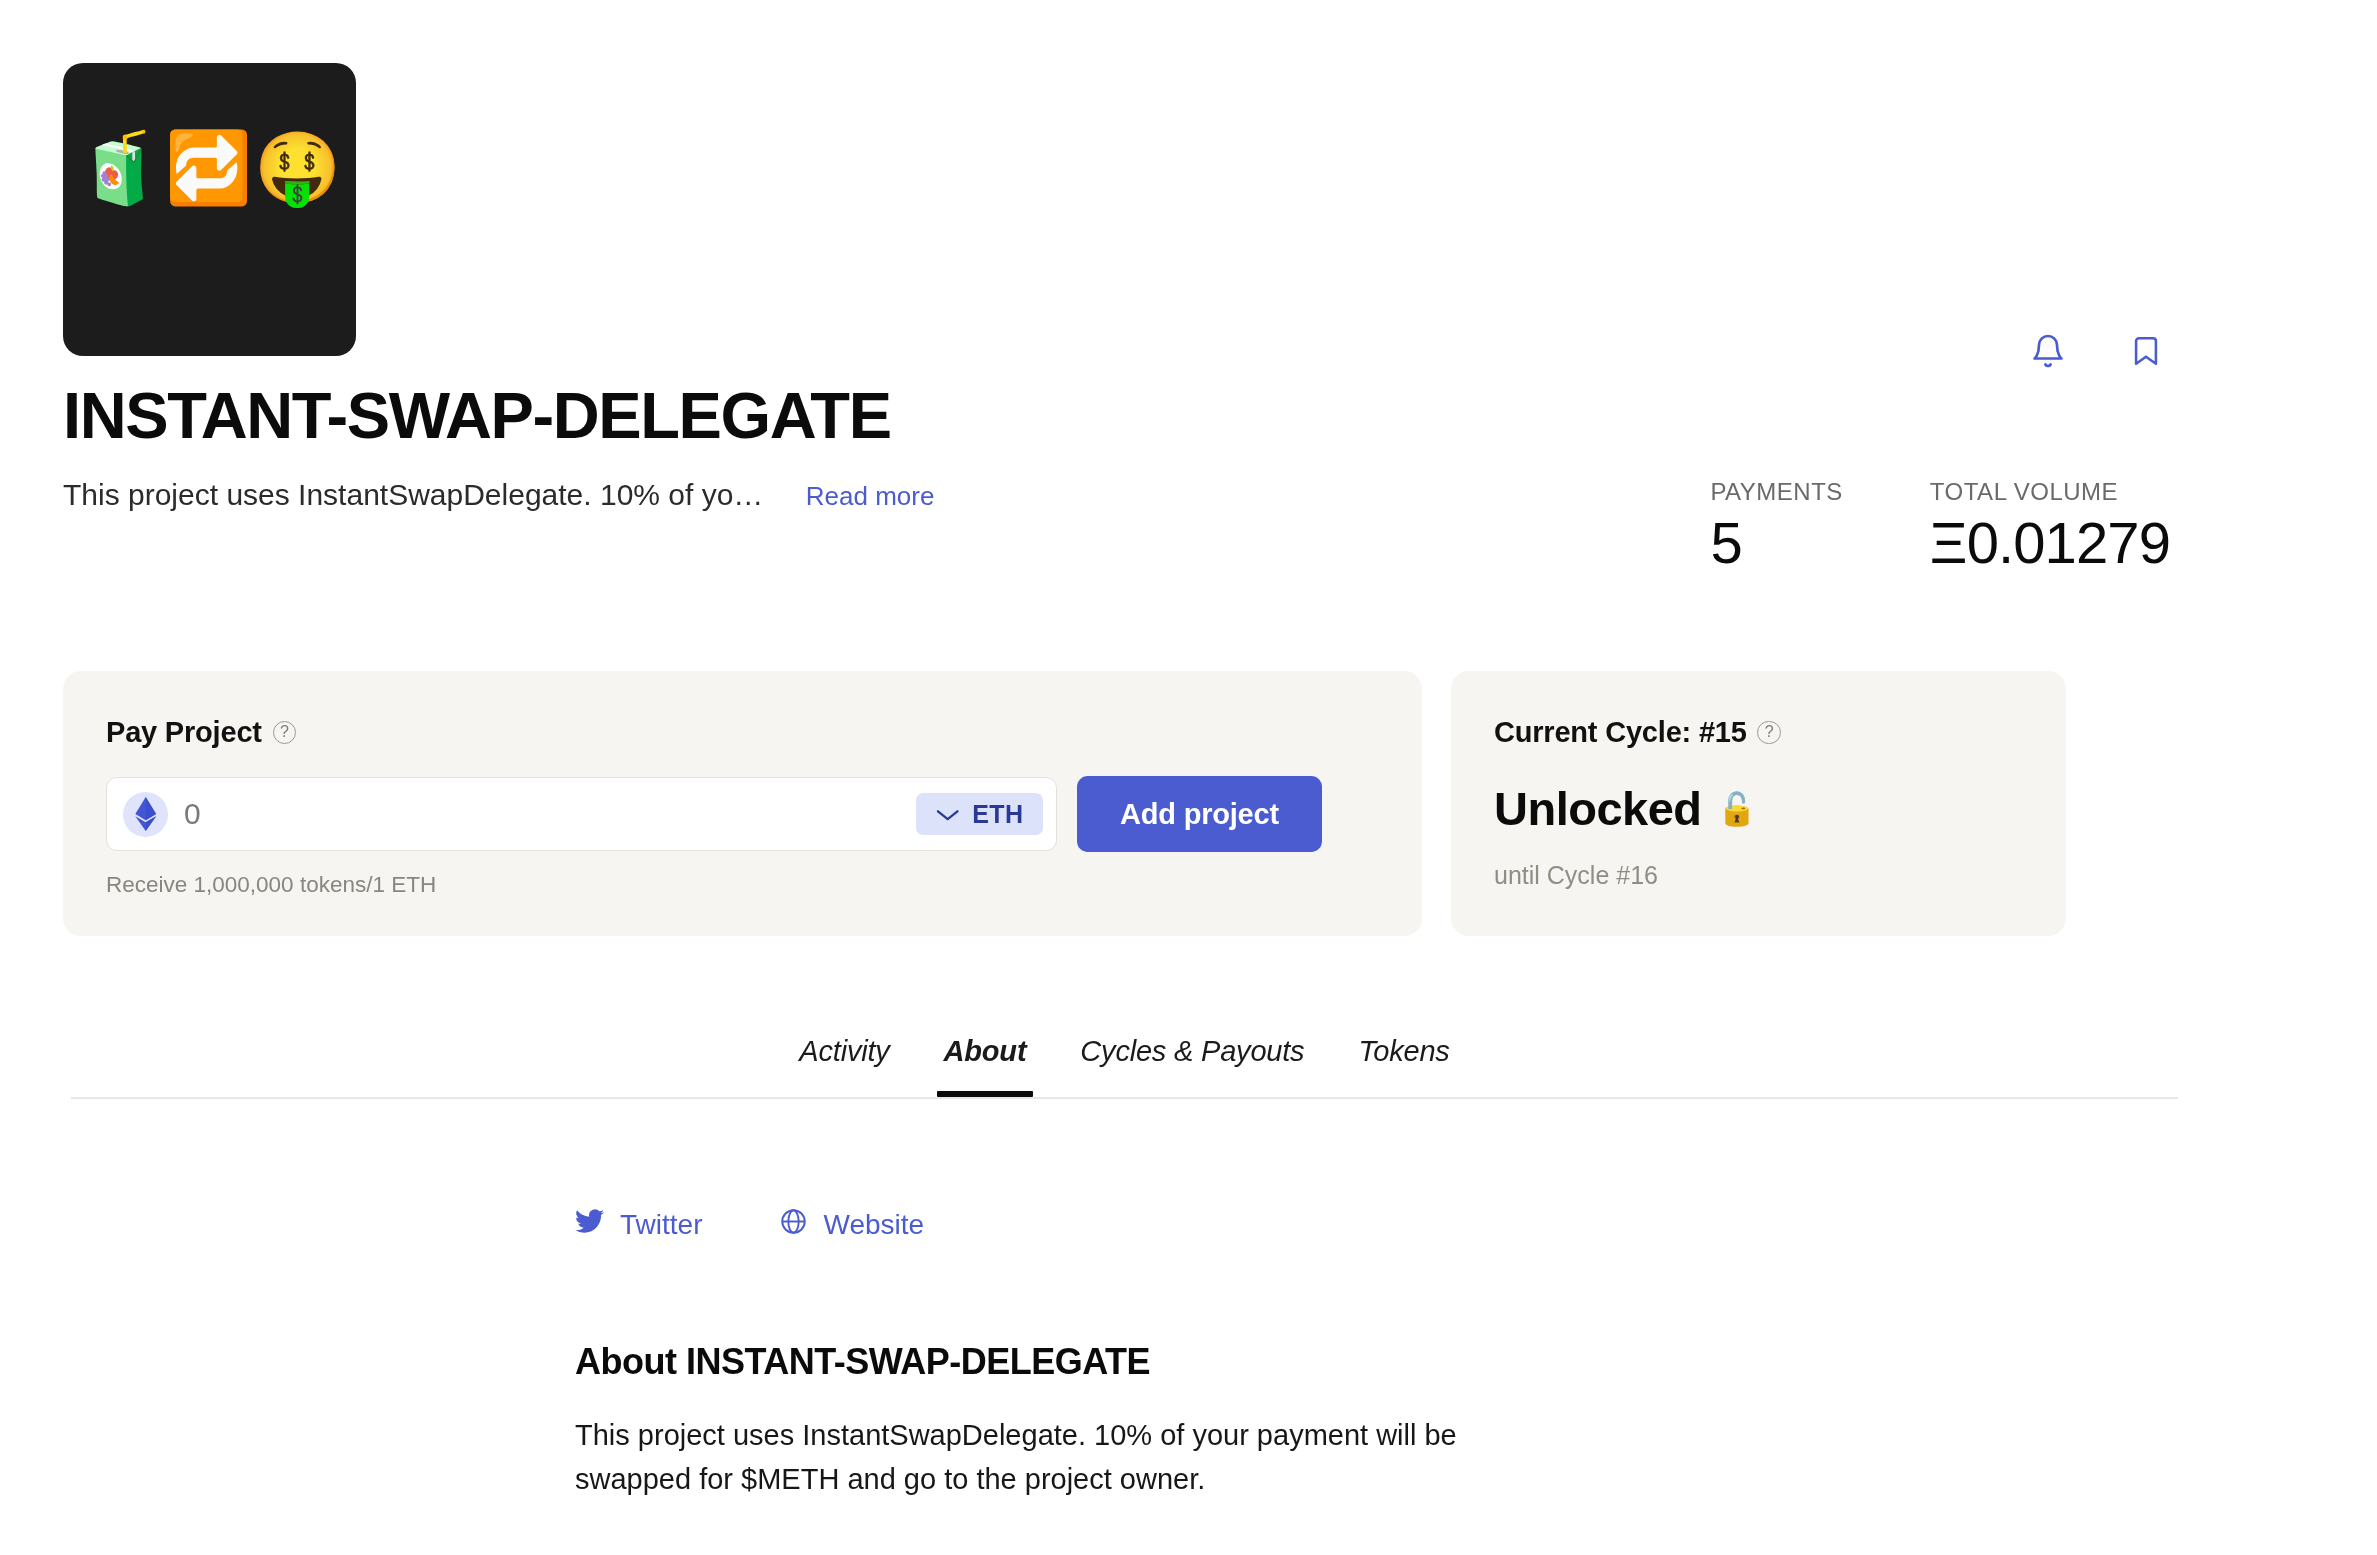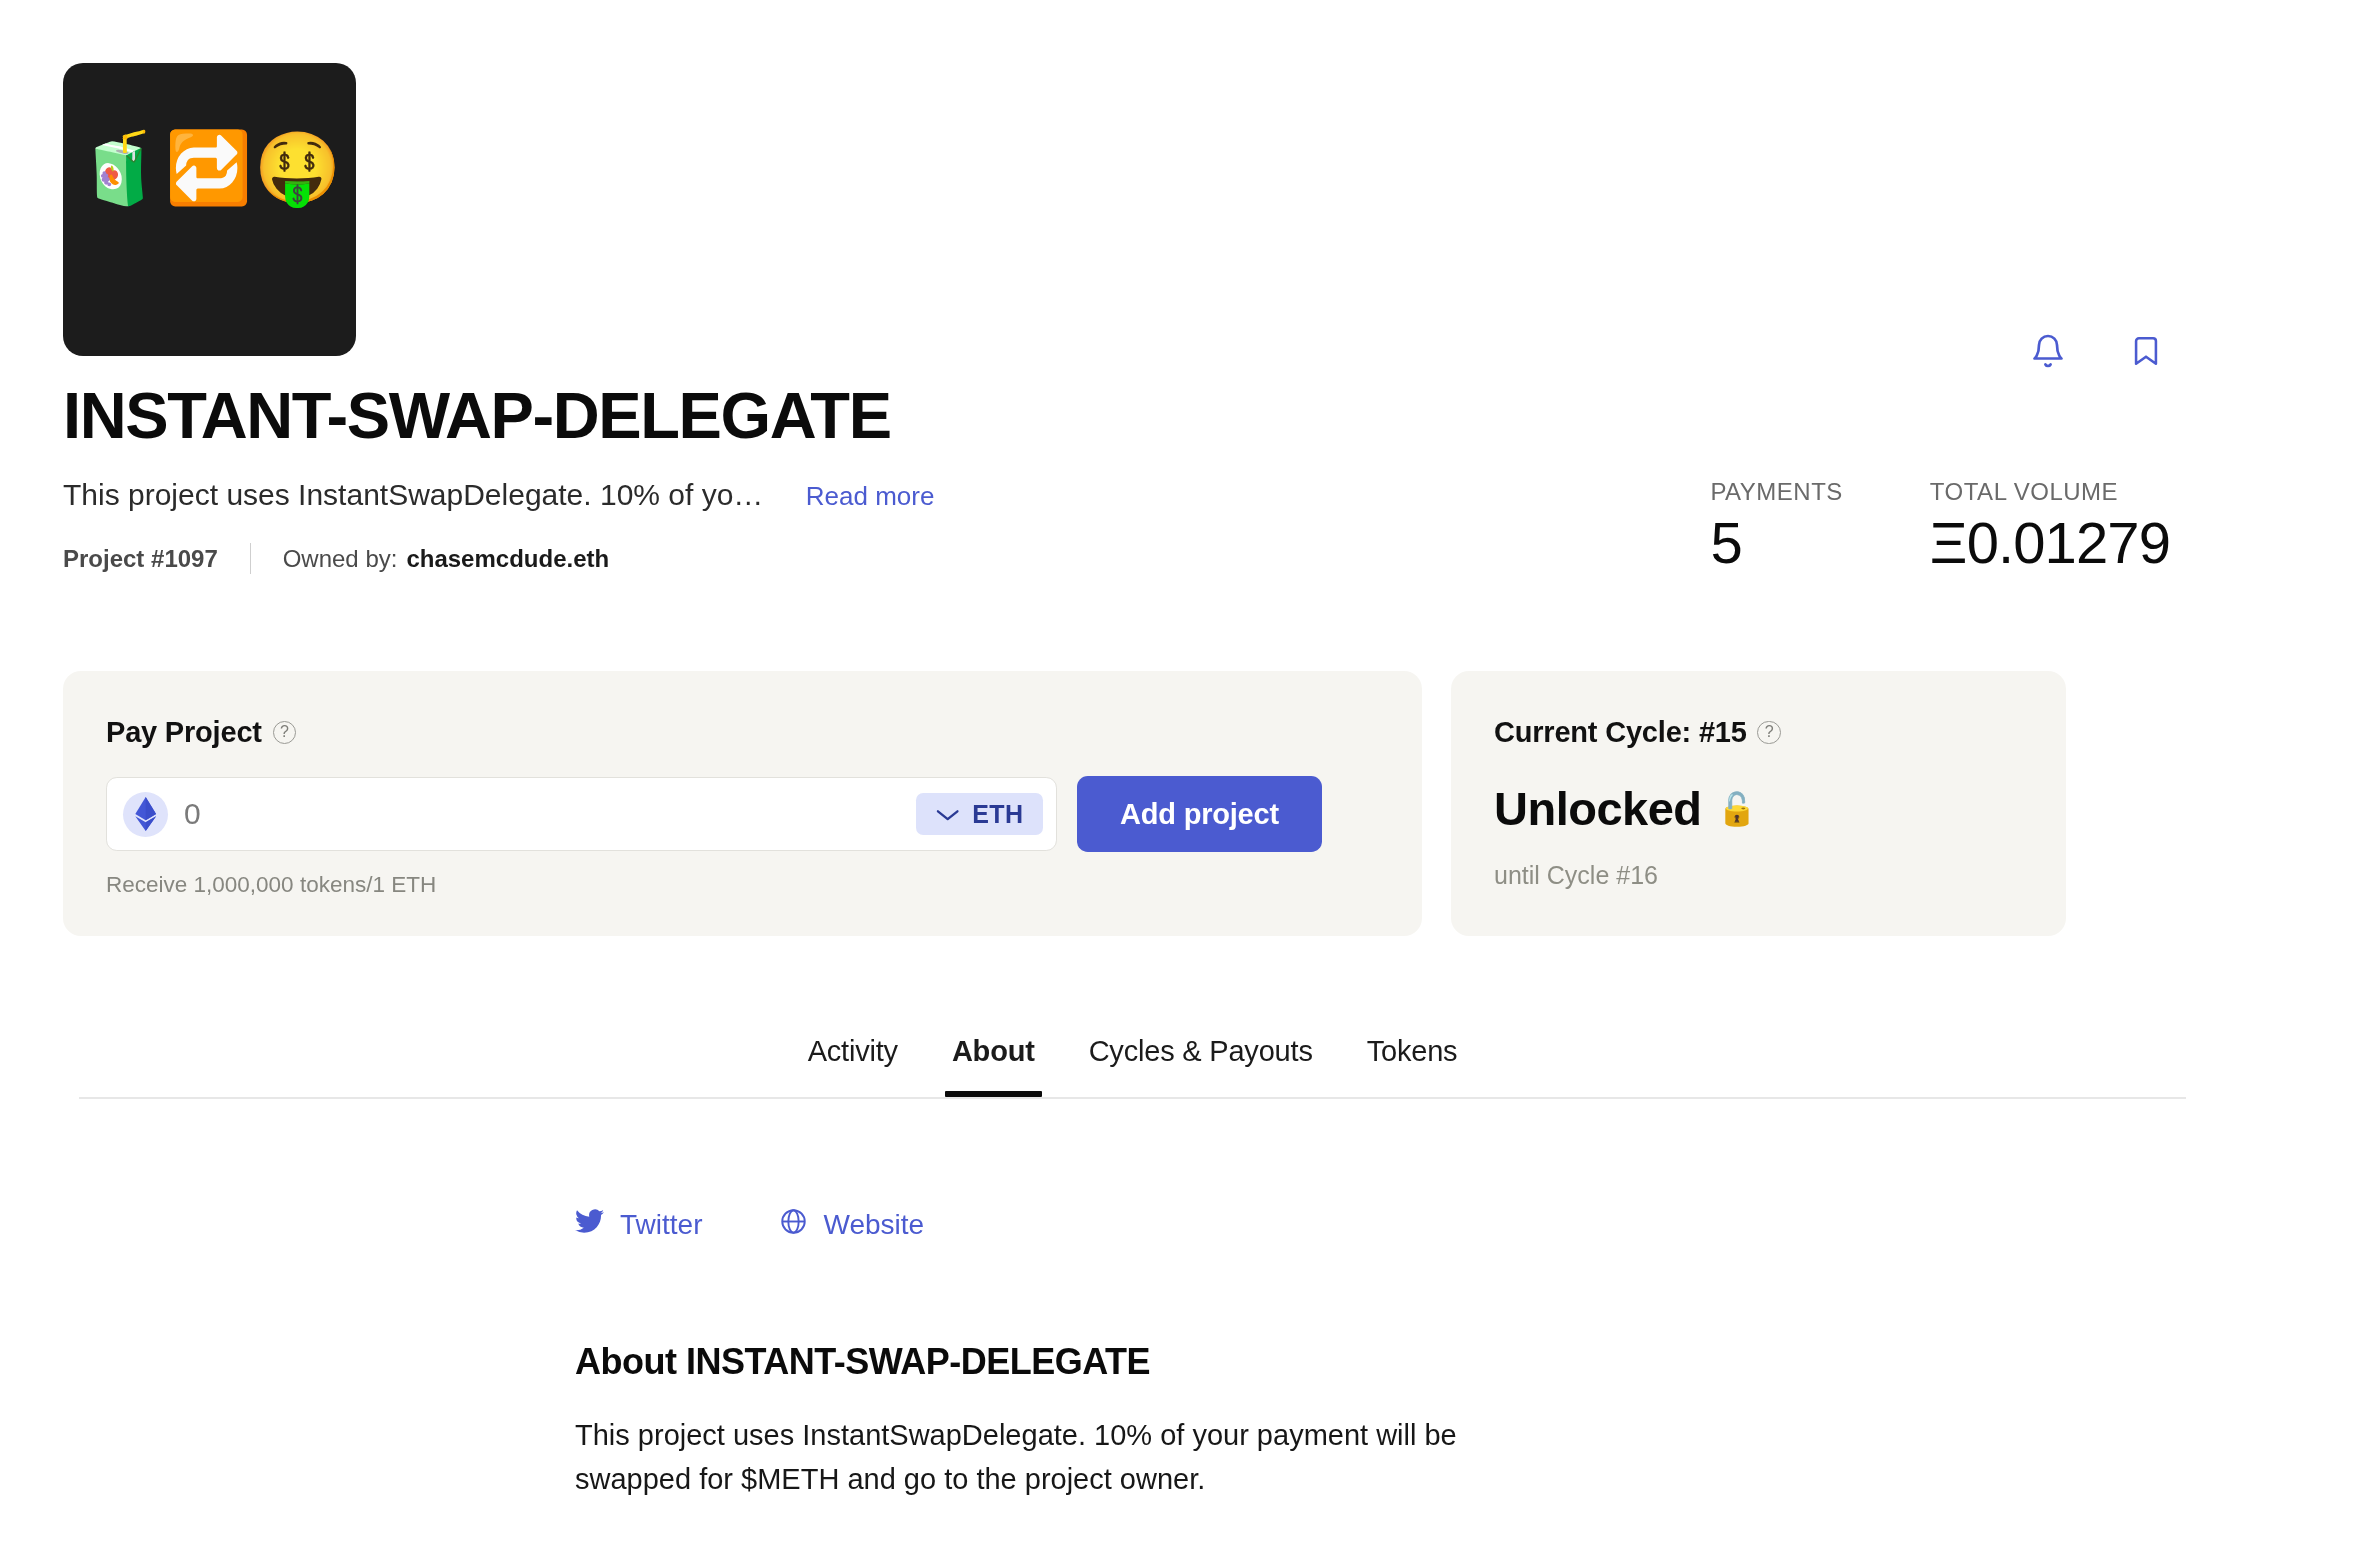--- a/index.html
+++ b/index.html
@@ -273,23 +273,24 @@
   }
   .cycle-until {
     margin-top: 25px;
     font-size: 25px;
     color: #8e8e85;
   }
 
   
   .tabs-wrap {
     position: absolute;
-    left: 16px;
+    left: 8px;
     top: 1035px;
     width: 2107px;
+    font-style: italic;
   }
   .tabs {
     display: flex;
     justify-content: center;
     gap: 0px;
     align-items: flex-end;
   }
   .tab {
     font-size: 29px;
     color: #1b1b1b;
@@ -379,26 +380,20 @@
           </svg>
         </span>
       </div>
     </div>
 
     <div class="title-block">
       <h1 class="project-title">INSTANT-SWAP-DELEGATE</h1>
       <div class="desc-row">
         <span class="desc-text">This project uses InstantSwapDelegate. 10% of yo…</span>
         <span class="read-more">Read more</span>
-      </div>
-      <div class="meta-row">
-        <span class="meta-project">Project #1097</span>
-        <span class="meta-sep"></span>
-        <span class="meta-owner-label">Owned by:</span>
-        <span class="meta-owner-name" style="margin-left:9px;">chasemcdude.eth</span>
       </div>
     </div>
 
     <div class="stats">
       <div class="stat">
         <div class="stat-label">PAYMENTS</div>
         <div class="stat-value">5</div>
       </div>
       <div class="stat">
         <div class="stat-label">TOTAL VOLUME</div>

